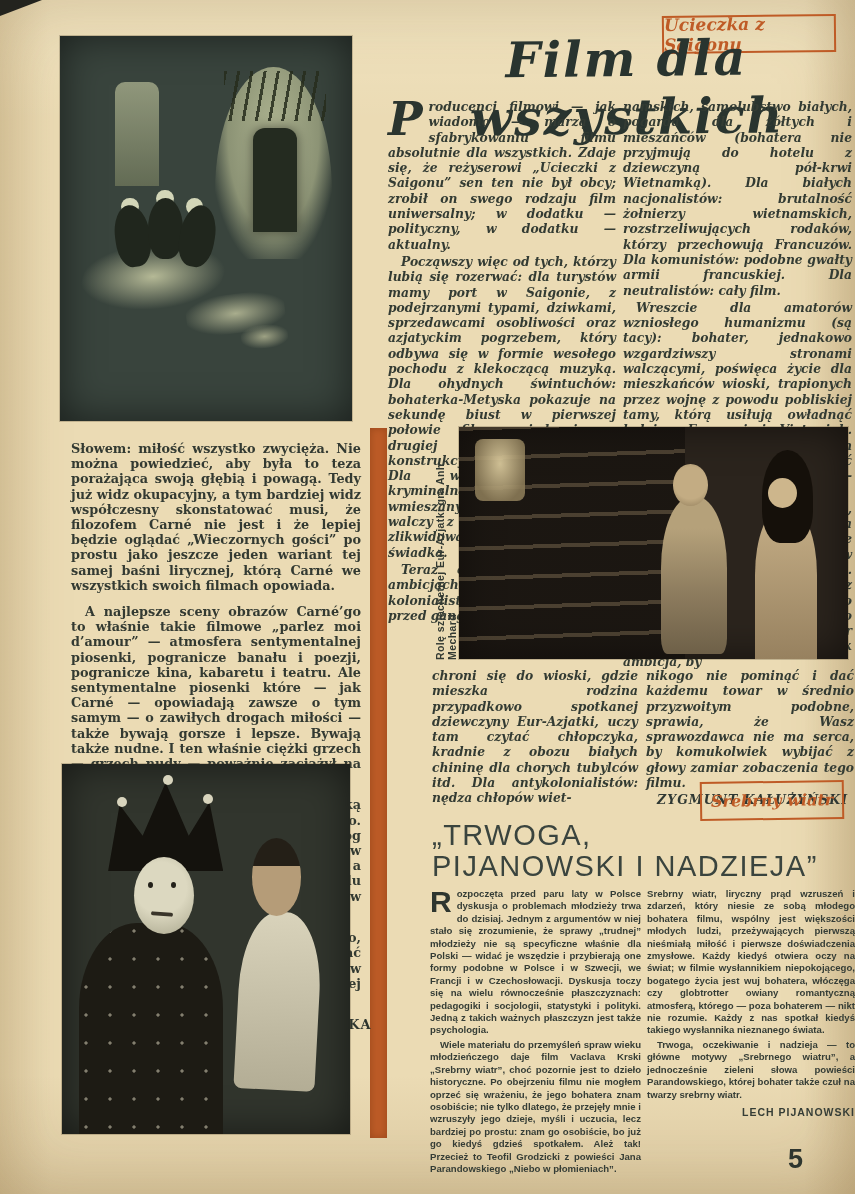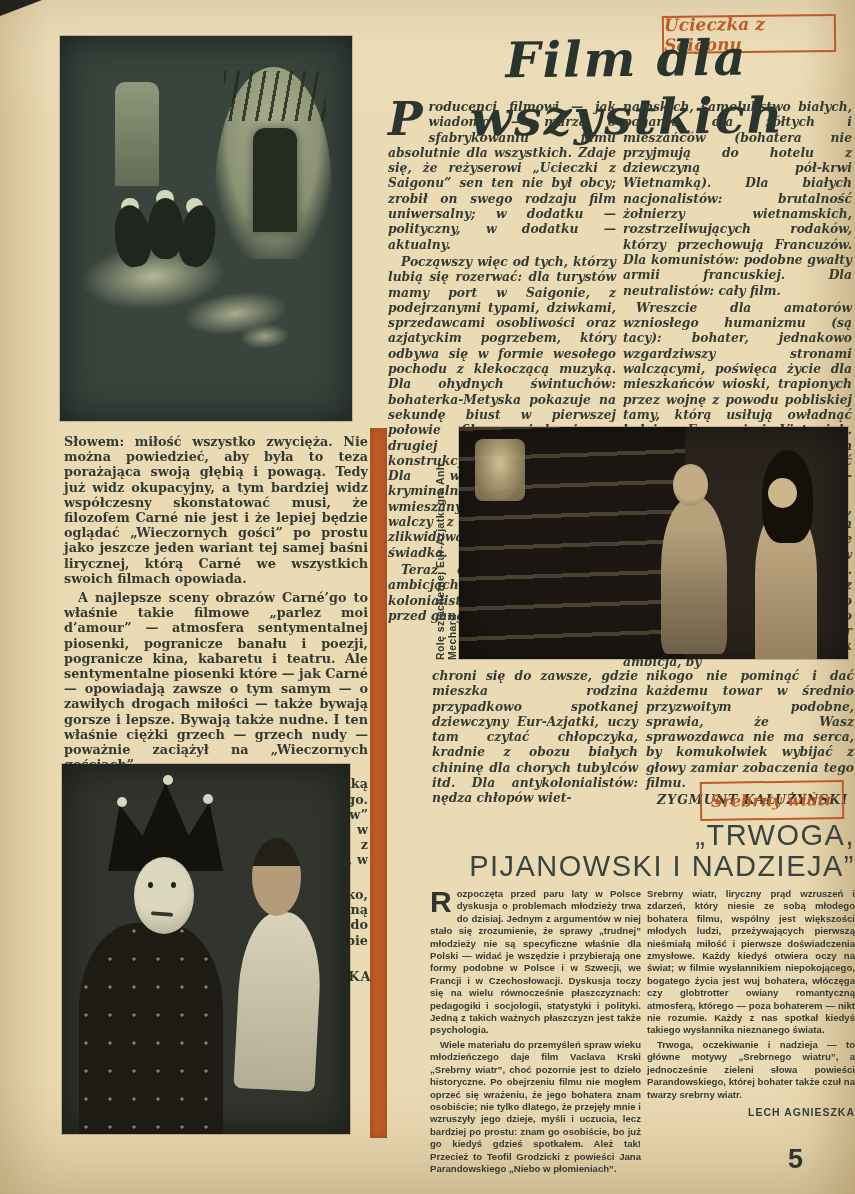--- a/index.html
+++ b/index.html
@@ -88,34 +88,34 @@
   .col p{margin:0 0 2px 0;}
   .ital{font-style:italic;font-weight:600;font-size:12.3px;line-height:15.3px;color:#333b33;}
   .indent{text-indent:13px;}
   .dropcap-p{float:left;font-size:46px;line-height:36px;font-weight:bold;font-style:italic;padding:2px 6px 0 0;color:#2b352f;}
   .col-a1-left{left:388px;top:99px;width:228px;}
   .col-a1-right{left:623px;top:99px;width:229px;}
   .orange-bar{position:absolute;left:370px;top:428px;width:17px;height:710px;background:#bd5c27;
     box-shadow:inset 0 0 8px rgba(90,35,5,.35);}
   .carne-block{position:absolute;left:60px;top:430px;width:312px;text-align:justify;
     font-size:12.8px;line-height:15.2px;font-weight:600;color:#333a32;}
-  .carne-block p{margin:4px;}
+  .carne-block p{margin:11px;}
   .carne-block p + p{text-indent:14px;}
   .sig{font-weight:bold;}
   .sig-osiecka{text-align:right;font-size:13px;letter-spacing:1.5px;margin-top:6px;color:#2e362f;}
   .vcaption{position:absolute;left:434px;top:428px;height:232px;width:18px;
     writing-mode:vertical-rl;transform:rotate(180deg);
     font-family:"Liberation Sans","DejaVu Sans",sans-serif;font-weight:bold;font-size:10.5px;
     letter-spacing:.4px;color:#333a33;text-align:left;}
   .col-end-left{left:432px;top:668px;width:206px;}
   .col-end-right{left:646px;top:668px;width:208px;}
   .sig-kal{text-align:right;font-style:italic;font-size:12.5px;letter-spacing:1px;padding-right:6px;margin-top:2px;}
   .trwoga{position:absolute;left:432px;top:820px;width:423px;margin:0;
     font-family:"Liberation Sans","DejaVu Sans",sans-serif;font-weight:400;
-    font-size:29px;line-height:31px;letter-spacing:1.5px;color:#3a443e;text-align:right;}
+    font-size:29px;line-height:31px;letter-spacing:1.5px;color:#3a443e;}
   .sans-col{font-family:"Liberation Sans","DejaVu Sans",sans-serif;font-weight:bold;
     font-size:9.6px;line-height:12.4px;color:#353d36;}
   .sans-col p{margin:0 0 2px 0;}
   .sans-col .indent{text-indent:10px;}
   .dropcap-r{float:left;font-size:30px;line-height:25px;font-weight:bold;
     font-family:"Liberation Sans","DejaVu Sans",sans-serif;padding:1px 5px 0 0;color:#2e362f;}
   .col-t-left{left:430px;top:888px;width:211px;}
   .col-t-right{left:647px;top:888px;width:208px;}
   .sig-pij{text-align:right;font-size:10.5px;letter-spacing:1px;margin-top:5px;
     font-family:"Liberation Sans","DejaVu Sans",sans-serif;}
@@ -177,21 +177,21 @@
     <div class="p2-shelves"></div>
     <div class="p2-cage"></div>
     <div class="p2-man"></div>
     <div class="p2-man-head"></div>
     <div class="p2-woman"></div>
     <div class="p2-woman-hair"></div>
     <div class="p2-woman-face"></div>
   </div>
 
   <div class="col col-end-left">
-    <p class="ital">chroni się do zawsze, gdzie mieszka rodzina przypadkowo spotkanej dziewczyny Eur-Azjatki, uczy tam czytać chłopczyka, kradnie z obozu białych chininę dla chorych tubylców itd. Dla antykolonialistów: nędza chłopów wiet-</p>
+    <p class="ital">chroni się do wioski, gdzie mieszka rodzina przypadkowo spotkanej dziewczyny Eur-Azjatki, uczy tam czytać chłopczyka, kradnie z obozu białych chininę dla chorych tubylców itd. Dla antykolonialistów: nędza chłopów wiet-</p>
   </div>
   <div class="col col-end-right">
     <p class="ital">nikogo nie pominąć i dać każdemu towar w średnio przyzwoitym podobne, sprawia, że Wasz sprawozdawca nie ma serca, by komukolwiek wybijać z głowy zamiar zobaczenia tego filmu.</p>
     <div class="sig sig-kal">ZYGMUNT KAŁUŻYŃSKI</div>
   </div>
 
   <div class="badge badge2">
     <span>Srebrny wiatr</span>
   </div>
   <h2 class="trwoga">
@@ -213,18 +213,18 @@
     <div class="p3-man-head"></div>
   </div>
 
   <div class="col sans-col col-t-left">
     <p><span class="dropcap-r">R</span><span>ozpoczęta przed paru laty w Polsce dyskusja o problemach młodzieży trwa do dzisiaj. Jednym z argumentów w niej stało się zrozumienie, że sprawy „trudnej” młodzieży nie są specyficzne właśnie dla Polski — widać je wszędzie i przybierają one formy podobne w Polsce i w Szwecji, we Francji i w Czechosłowacji. Dyskusja toczy się na wielu równocześnie płaszczyznach: pedagogiki i socjologii, statystyki i polityki. Jedną z takich ważnych płaszczyzn jest także psychologia.</span></p>
     <p class="indent">Wiele materiału do przemyśleń spraw wieku młodzieńczego daje film Vaclava Krski „Srebrny wiatr”, choć pozornie jest to dzieło historyczne. Po obejrzeniu filmu nie mogłem oprzeć się wrażeniu, że jego bohatera znam osobiście; nie tylko dlatego, że przejęły mnie i wzruszyły jego dzieje, myśli i uczucia, lecz bardziej po prostu: znam go osobiście, bo już go kiedyś gdzieś spotkałem. Ależ tak! Przecież to Teofil Grodzicki z powieści Jana Parandowskiego „Niebo w płomieniach”.</p>
   </div>
   <div class="col sans-col col-t-right">
     <p>Srebrny wiatr, liryczny prąd wzruszeń i zdarzeń, który niesie ze sobą młodego bohatera filmu, wspólny jest większości młodych ludzi, przeżywających pierwszą nieśmiałą miłość i pierwsze doświadczenia zmysłowe. Każdy kiedyś otwiera oczy na świat; w filmie wysłannikiem niepokojącego, bogatego życia jest wuj bohatera, włóczęga czy globtrotter owiany romantyczną atmosferą, którego — poza bohaterem — nikt nie rozumie. Każdy z nas spotkał kiedyś takiego wysłannika nieznanego świata.</p>
     <p class="indent">Trwoga, oczekiwanie i nadzieja — to główne motywy „Srebrnego wiatru”, a jednocześnie zieleni słowa powieści Parandowskiego, której bohater także czuł na twarzy srebrny wiatr.</p>
-    <div class="sig sig-pij">LECH AGNIESZKA</div>
+    <div class="sig sig-pij">LECH PIJANOWSKI</div>
   </div>
 
   <div class="pagenum">5</div>
 
 </div>
 
 </body></html>

